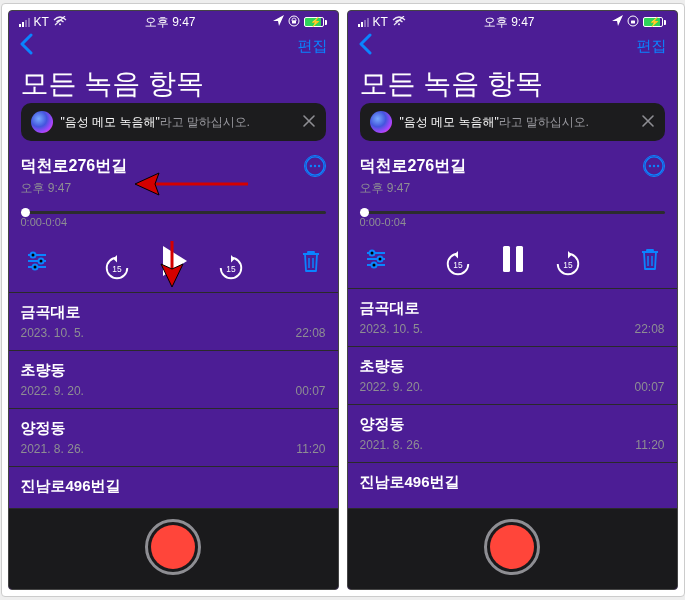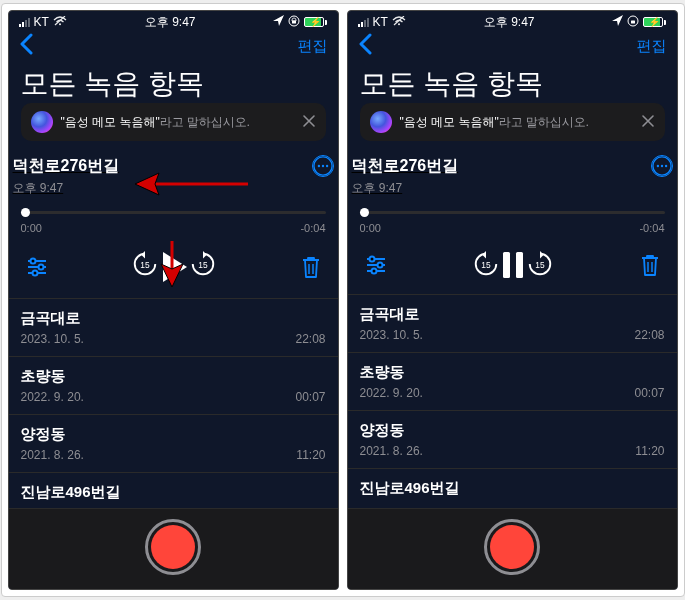--- a/index.html
+++ b/index.html
@@ -15,21 +15,21 @@
     display: flex;
     gap: 8px;
     padding: 6px;
     background: #fff;
     border: 1px solid #ccc;
     border-radius: 4px;
   }
   .phone {
     width: 331px;
     height: 580px;
-    background: #0f172a;
+    background: #4c1d95;
     border: 1px solid #444;
     border-radius: 4px;
     overflow: hidden;
     position: relative;
     display: flex;
     flex-direction: column;
   }
   
   .status {
     display: flex;
@@ -85,22 +85,21 @@
   .siri-quote { color: #fff; }
   .siri-rest { color: #9a9aa0; font-family: Liberation Serif, serif; }
   .siri-close {
     margin-left: auto;
     color: #8e8e93;
     font-size: 18px;
     line-height: 1;
   }
   
   .selected {
-    padding: 4px 4px 0;
-    text-decoration: underline;
+    padding: 4px 12px 0;
   }
   .sel-top {
     display: flex;
     justify-content: space-between;
     align-items: center;
   }
   .sel-title { color: #fff; font-size: 16px; font-weight: 600; }
   .more-circle {
     width: 22px; height: 22px;
     border: 1.5px solid #0a84ff;
@@ -112,30 +111,30 @@
   .sel-sub { color: #8e8e93; font-size: 12px; margin-top: 3px; }
   
   .scrubber { margin: 14px 12px 4px; }
   .track {
     height: 3px; background: #2c2c2e; border-radius: 2px; position: relative;
   }
   .dot {
     position: absolute; left: 0; top: -3.5px;
     width: 9px; height: 9px; background: #fff; border-radius: 50%;
   }
-  .times { display: flex; justify-content: space-between; color: #8e8e93; font-size: 11px; margin-top: 8px; }
+  .times { display: flex; color: #8e8e93; font-size: 11px; margin-top: 2px; }
   
   .transport {
     display: flex;
     align-items: center;
     justify-content: space-between;
     padding: 12px 16px 10px;
   }
   .t-icon { color: #0a84ff; }
-  .center-icons { display: flex; align-items: flex-start; }
+  .center-icons { display: flex; align-items: flex-end; gap: 28px; }
   .skip { width: 28px; height: 28px; color: #fff; display:flex; align-items:center; justify-content:center; }
   
   .list { flex: 1; overflow: hidden; }
   .item {
     padding: 10px 12px 10px;
     border-top: 0.5px solid #2a2a2a;
   }
   .item-title { color: #fff; font-size: 15px; font-weight: bold; }
   .item-row { display: flex; justify-content: space-between; color: #8e8e93; font-size: 12px; margin-top: 4px; }
   

